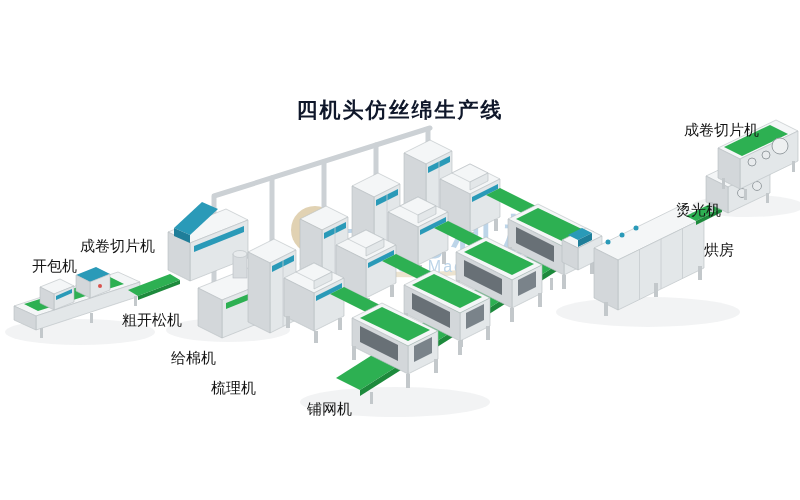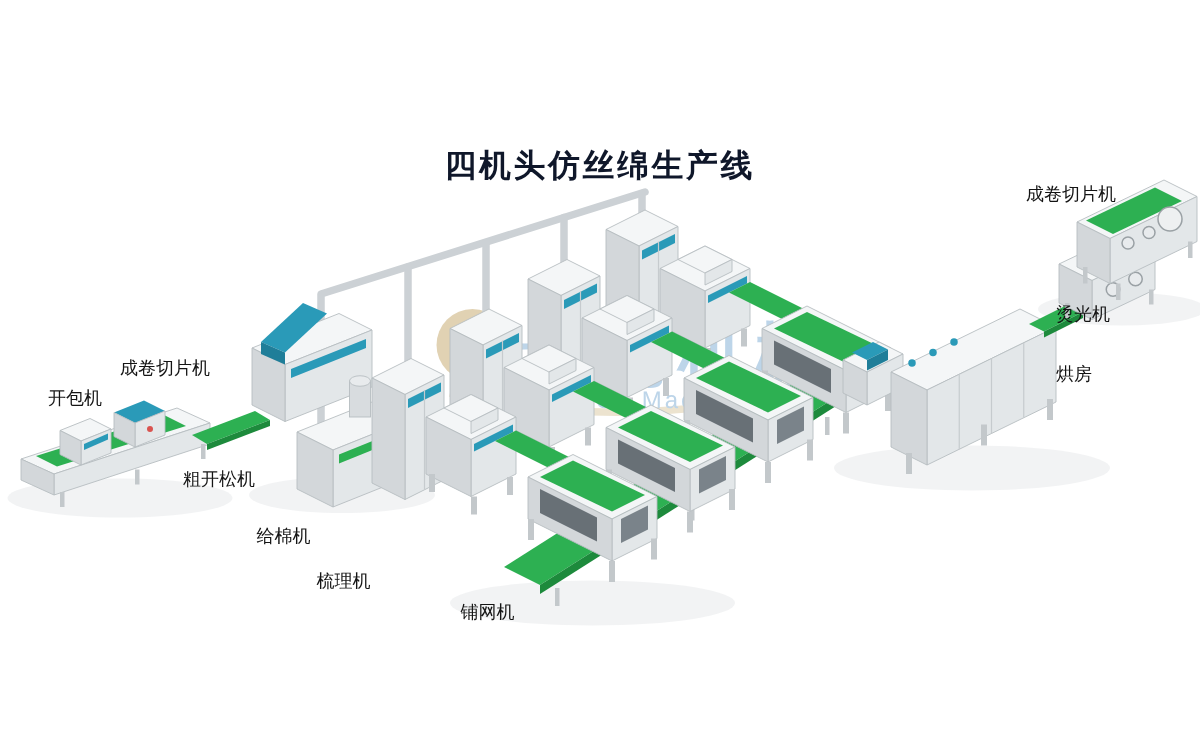--- a/index.html
+++ b/index.html
@@ -1,19 +1,19 @@
 <!DOCTYPE html>
 <html><head>
 <meta charset="utf-8">
 <style>
   html,body{margin:0;padding:0;background:#fff;}
   #stage{position:relative;width:800px;height:500px;background:#fff;overflow:hidden;
          font-family:"Liberation Sans","DejaVu Sans",sans-serif;}
   #scene{position:absolute;left:0;top:0;}
-  .label{position:absolute;font-size:12px;color:#141414;white-space:nowrap;z-index:5;}
+  .label{position:absolute;font-size:15px;color:#141414;white-space:nowrap;z-index:5;}
   #title{position:absolute;left:50%;transform:translateX(-50%);top:72px;
          font-size:21px;font-weight:700;letter-spacing:2px;color:#0f172a;z-index:5;margin-top:24px;}
   
   .ft{fill:#f4f6f7;stroke:#b7bdc1;stroke-width:.6}
   .fs{fill:#e3e7e9;stroke:#b7bdc1;stroke-width:.6}
   .fw{fill:#d3d7da;stroke:#b7bdc1;stroke-width:.6}
   .gt{fill:#2db052}
   .gs{fill:#1d8a3c}
   .tt{fill:#2a9ab8}
   .ts{fill:#1f7e99}
@@ -195,16 +195,16 @@
 
   <div id="title">四机头仿丝绵生产线</div>
 
   <div class="label" style="left:32px;top:257px">开包机</div>
   <div class="label" style="left:80px;top:237px">成卷切片机</div>
   <div class="label" style="left:122px;top:311px">粗开松机</div>
   <div class="label" style="left:171px;top:349px">给棉机</div>
   <div class="label" style="left:211px;top:379px">梳理机</div>
   <div class="label" style="left:307px;top:400px">铺网机</div>
   <div class="label" style="left:704px;top:241px">烘房</div>
-  <div class="label" style="left:704px;top:201px">烫光机</div>
+  <div class="label" style="left:676px;top:201px">烫光机</div>
   <div class="label" style="left:684px;top:121px">成卷切片机</div>
 
 </div>
 
 </body></html>

